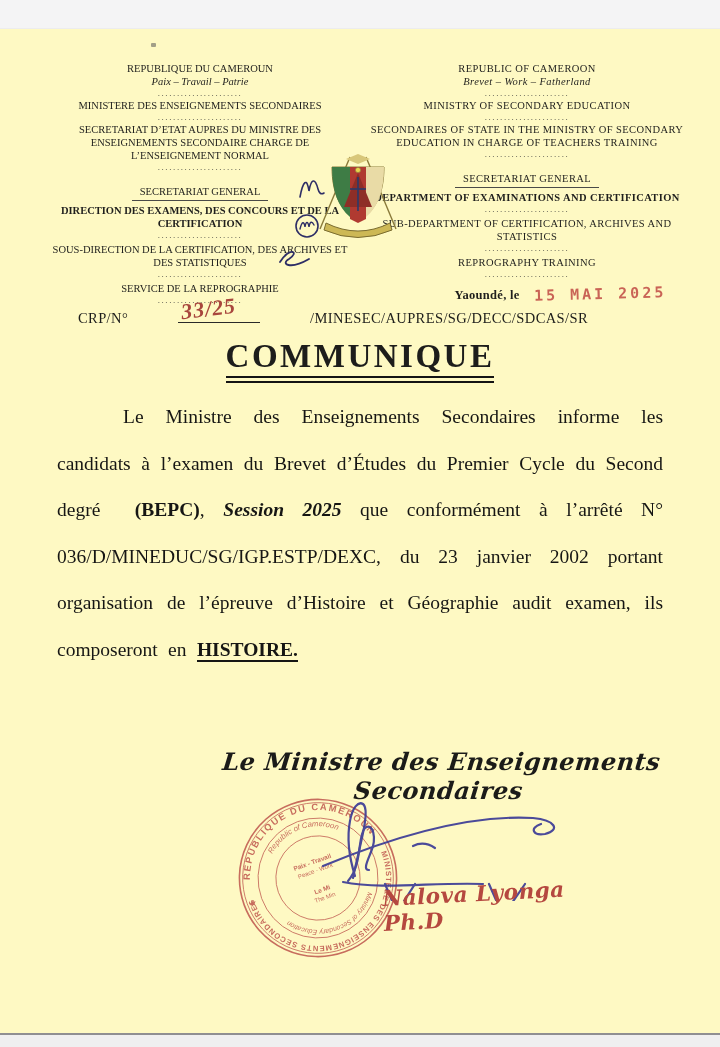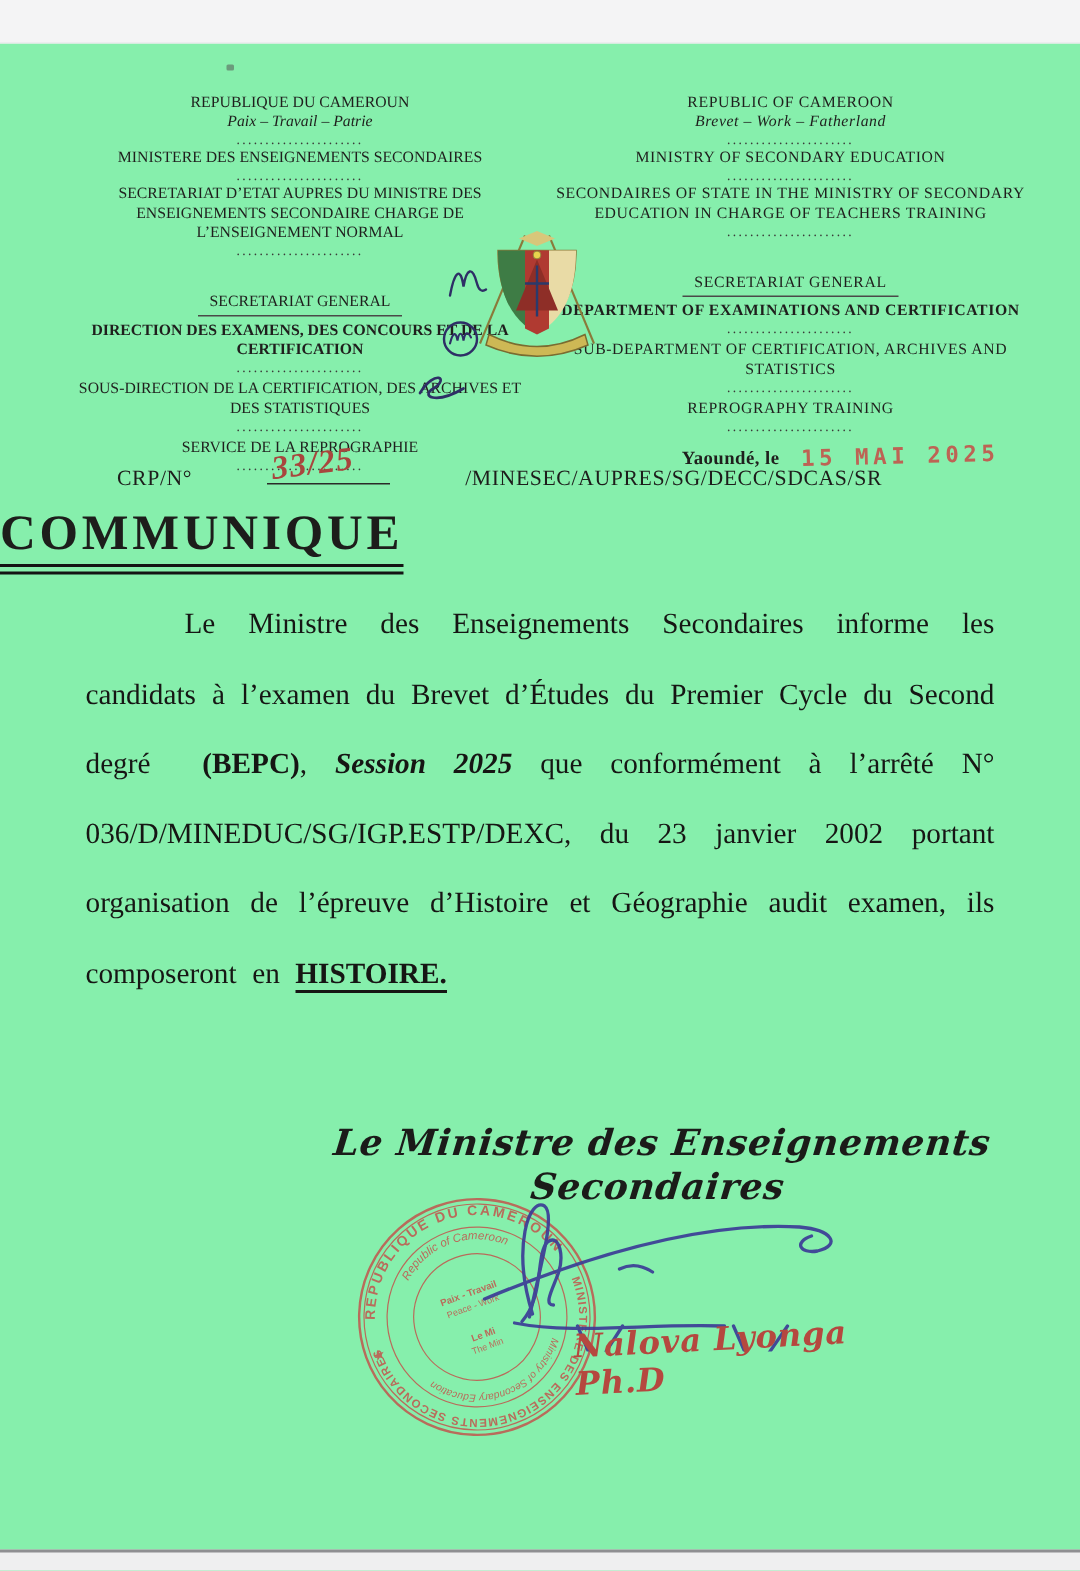--- a/index.html
+++ b/index.html
@@ -1,29 +1,29 @@
 <!DOCTYPE html>
 <html><head>
 <meta charset="utf-8">
 <style>
   html,body{margin:0;padding:0;background:#e9e9ea;}
-  .page{position:relative;width:720px;height:1047px;background:#86efac;overflow:hidden;
+  .page{position:relative;width:720px;height:1047px;background:#fef9c3;overflow:hidden;
         font-family:"Liberation Serif",serif;color:#1d1d1b;}
   .scan-band-top{position:absolute;top:0;left:0;right:0;height:28px;background:#f4f4f5;border-bottom:1px solid #ececee;}
   .scan-band-bottom{position:absolute;bottom:0;left:0;right:0;height:12px;background:#efeff0;border-top:2px solid #8f8f92;}
   .scan-speck{position:absolute;left:151px;top:43px;width:5px;height:4px;background:#555;opacity:.55;border-radius:1px;}
 
   
   .hcol{position:absolute;text-align:center;font-size:10.5px;line-height:13px;color:#1f1f1d;}
   .hcol-left{left:48px;top:62px;width:304px;}
   .hcol-right{left:366px;top:62px;width:322px;letter-spacing:.4px;}
   .motto{font-style:italic;}
   .dots{font-size:9px;letter-spacing:1.6px;color:#3a3a38;line-height:9px;margin:1px 0;}
   .hbold{font-weight:bold;}
-  .sec-gen{margin-top:23px;}
+  .sec-gen{margin-top:13px;}
   .sec-gen .ul{display:inline-block;border-bottom:1px solid #4a4a48;padding:0 8px 2px 8px;}
   .hitem{margin-top:3px;}
   .place-date{display:flex;justify-content:flex-end;align-items:baseline;gap:14px;padding-right:22px;margin-top:9px;}
   .place-label{font-size:12.5px;font-weight:bold;letter-spacing:.3px;}
   .date-stamp{font-family:"DejaVu Sans Mono",monospace;font-weight:bold;font-size:15px;
               letter-spacing:3px;color:#c4544b;opacity:.9;transform:rotate(-1.5deg);}
 
   
   .crest{position:absolute;left:302px;top:149px;width:112px;height:94px;}
 
@@ -31,21 +31,21 @@
   .hw{position:absolute;}
   .hw svg{overflow:visible;}
 
   
   .ref-line{position:absolute;left:78px;top:308px;font-size:14.5px;letter-spacing:.4px;display:flex;align-items:baseline;white-space:nowrap;gap:48px;}
   .ref-underline{display:inline-block;position:relative;width:82px;border-bottom:1.5px solid #2a2a28;height:14px;margin:0 2px;}
   .ref-handwritten{position:absolute;left:3px;top:-12px;font-size:22px;font-style:italic;font-weight:bold;
                    color:#a8463d;transform:rotate(-7deg);letter-spacing:1px;}
 
   
-  .title-wrap{position:absolute;left:0;top:338px;width:720px;font-family:Liberation Serif, serif;}
+  .title-wrap{position:absolute;left:0;top:338px;width:720px;text-align:center;font-family:Liberation Serif, serif;}
   .title-outer{display:inline-block;border-bottom:2.5px solid #141414;padding-bottom:3px;}
   .title-text{display:inline-block;font-size:33px;font-weight:bold;letter-spacing:2.5px;
               border-bottom:2.5px solid #141414;padding-bottom:1px;}
 
   
   .body-text{position:absolute;left:57px;top:394px;width:606px;font-size:19.5px;line-height:46.5px;
              text-align:justify;text-indent:66px;word-spacing:5.5px;color:#161614;}
   .seg-bold{font-weight:bold;margin-left:16px;}
   .seg-bold-italic{font-weight:bold;font-style:italic;}
   .seg-bold-underline{font-weight:bold;border-bottom:2.5px solid #161614;}

